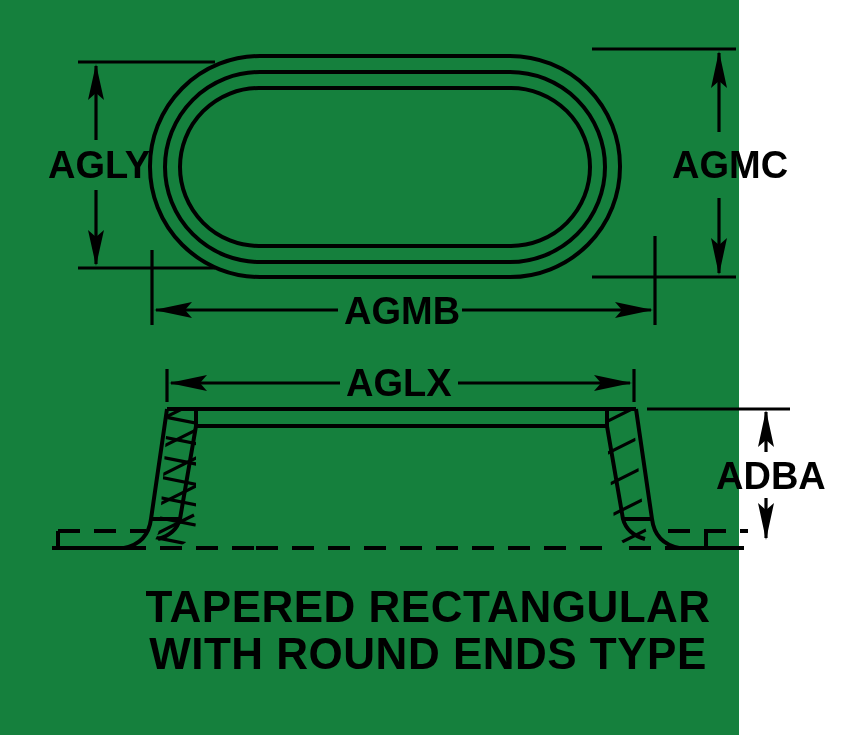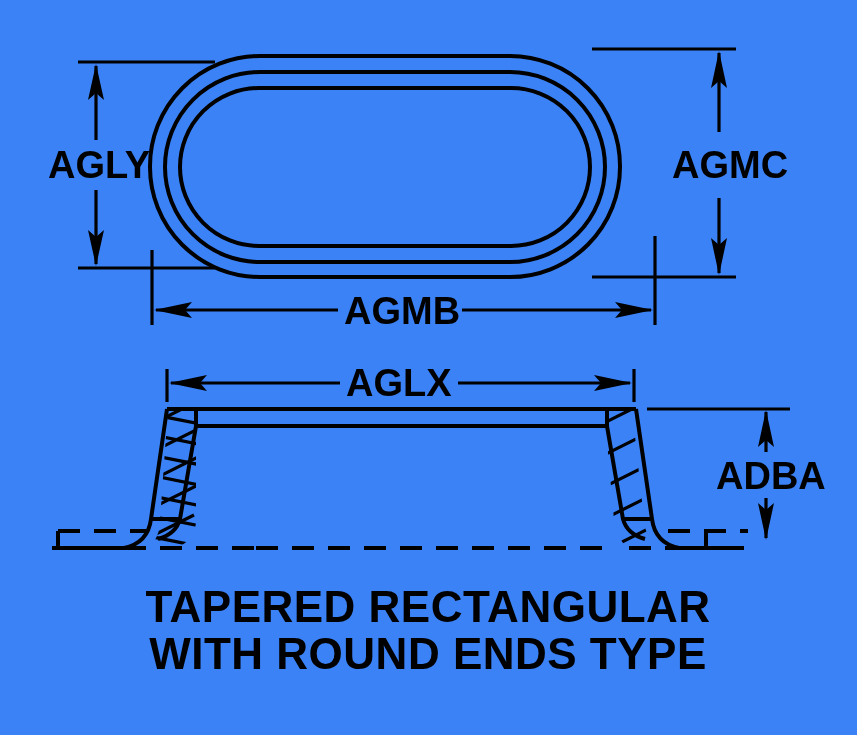--- a/index.html
+++ b/index.html
@@ -8,23 +8,23 @@
     background: #ffffff;
   }
   body {
     width: 857px;
     height: 735px;
     overflow: hidden;
     font-family: "Liberation Sans", sans-serif;
   }
   #drawing-root {
     position: relative;
-    width: 857px;
+    width: 739px;
     height: 735px;
-    background: #3b82f6;
+    background: #15803d;
   }
   svg.figure {
     display: block;
     width: 857px;
     height: 735px;
   }
   .stroke {
     fill: none;
     stroke: #000000;
     stroke-linecap: butt;

